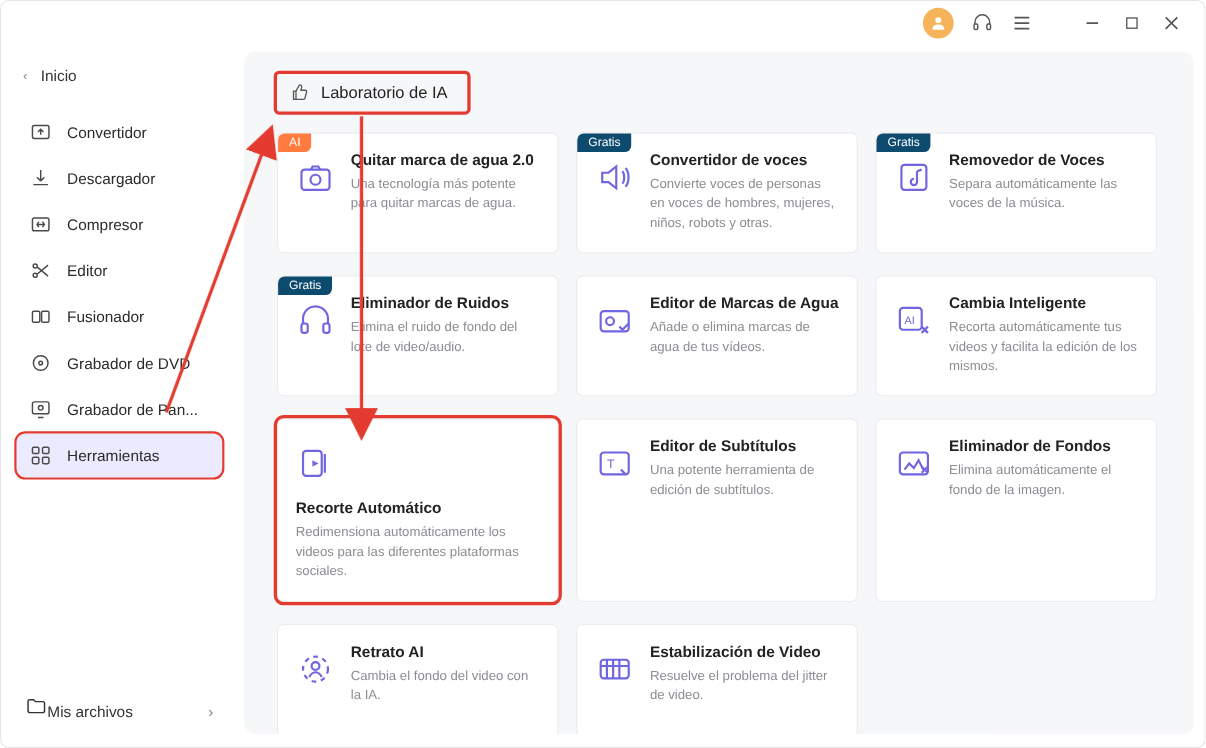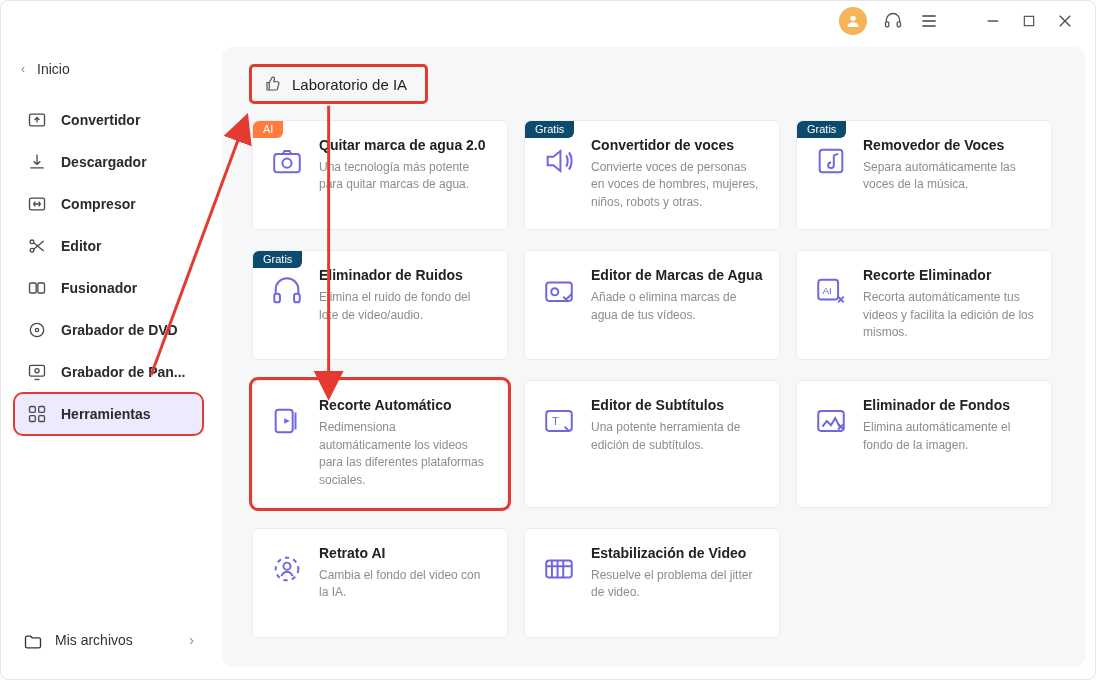--- a/index.html
+++ b/index.html
@@ -6,33 +6,33 @@
     body { font-family: -apple-system, "Segoe UI", Arial, sans-serif; background:#fff; color:#333; width:1096px; height:680px; overflow:hidden; }
     .window { display:flex; flex-direction:column; width:100%; height:100%; border:1px solid #e5e5e8; border-radius:8px; position:relative; }
     .titlebar { height:40px; display:flex; justify-content:flex-end; align-items:center; gap:16px; padding:0 20px; }
     .titlebar .avatar { width:28px; height:28px; border-radius:50%; background:#f5b45a; display:flex; align-items:center; justify-content:center; color:#fff; }
     .titlebar .tb-icon { color:#555; display:flex; align-items:center; justify-content:center; width:20px; height:20px; cursor:pointer; }
     .titlebar .spacer { width:12px; }
     .body { flex:1; display:flex; min-height:0; }
     .sidebar { width:215px; padding:14px 10px 14px 10px; display:flex; flex-direction:column; }
     .sb-home { display:flex; align-items:center; gap:12px; padding:6px 10px; font-size:14px; color:#333; cursor:pointer; margin-bottom:16px; }
     .sb-home .chev { color:#888; font-size:12px; }
-    .sb-item { display:flex; align-items:center; gap:14px; padding:10px 12px; border-radius:8px; font-size:14px; color:#2b2b2b; cursor:pointer; margin:1px 4px;font-weight:bold; }
+    .sb-item { display:flex; align-items:center; gap:14px; padding:10px 12px; border-radius:8px; font-size:14px; color:#2b2b2b; cursor:pointer; margin:1px 4px; }
     .sb-item.selected { background:#eceafe; outline:2px solid #e33b30; outline-offset:0; }
     .sb-item .ico { width:20px; height:20px; display:flex; align-items:center; justify-content:center; color:#4a4a4a; }
-    .sb-footer { margin-top:auto; display:flex; align-items:flex-start; gap:12px; padding:10px 12px; font-size:14px; color:#333; cursor:pointer; }
+    .sb-footer { margin-top:auto; display:flex; align-items:flex-end; padding:10px 12px; font-size:14px; color:#333; cursor:pointer; }
     .sb-footer .chevr { color:#888; font-size:14px; margin-left:auto; }
 
     .main { flex:1; background:#f6f7f9; border-radius:10px; margin:6px 10px 12px 6px; padding:20px 30px 20px 30px; overflow:auto; position:relative; }
     .section-title { display:inline-flex; align-items:center; gap:10px; padding:8px 18px 8px 12px; font-size:15px; color:#222; outline:3px solid #e33b30; border-radius:2px; }
     .section-title .ico { width:18px; height:18px; color:#555; }
 
     .cards { display:grid; grid-template-columns: repeat(3, 256px); gap:20px 16px; margin-top:19px; }
     .card { background:#fff; border-radius:6px; padding:16px 16px 18px 16px; position:relative; min-height:110px; display:flex; gap:14px; cursor:pointer; border:1px solid #ececef; }
-    .card.highlight { outline:3px solid #e33b30; }
+    .card.highlight { outline:3px solid #e33b30;flex-direction:column; }
     .card .cicon { width:36px; min-width:36px; height:36px; color:#7066e0; display:flex; align-items:center; justify-content:center; margin-top:6px; }
     .card .ctext { flex:1; }
     .card .ctitle { font-size:14px; font-weight:700; color:#222; margin-bottom:6px; }
     .card .cdesc { font-size:12px; line-height:1.45; color:#8c8c93; }
     .badge { position:absolute; top:0; left:0; padding:2px 10px 3px; font-size:11px; color:#fff; border-radius:6px 0 6px 0; }
     .badge.ai { background:#ff7b3f; }
     .badge.gratis { background:#0c4a6e; }
 
     
     .arrows { position:absolute; left:0; top:0; width:100%; height:100%; pointer-events:none; }
@@ -260,21 +260,21 @@
 
         <div class="card">
           <div class="cicon">
               <svg viewBox="0 0 24 24" width="34" height="34" fill="none" stroke="currentColor" stroke-width="1.4">
                 <rect x="3" y="4" width="14" height="14" rx="2"></rect>
                 <text x="6" y="14" font-size="7" fill="currentColor" stroke="none">AI</text>
                 <path d="M17 16l4 4M21 16l-4 4"></path>
               </svg>
             </div>
           <div class="ctext">
-            <div class="ctitle">Recorte Eliminador</div>
+            <div class="ctitle">Cambia Inteligente</div>
             <div class="cdesc">Recorta automáticamente tus videos y facilita la edición de los mismos.</div>
           </div>
         </div>
 
         <div class="card highlight">
           <div class="cicon">
               <svg viewBox="0 0 24 24" width="34" height="34" fill="none" stroke="currentColor" stroke-width="1.4">
                 <rect x="4" y="4" width="12" height="16" rx="2"></rect>
                 <path d="M10 10l4 2-4 2z" fill="currentColor" stroke="none"></path>
                 <path d="M18 6v12"></path>

